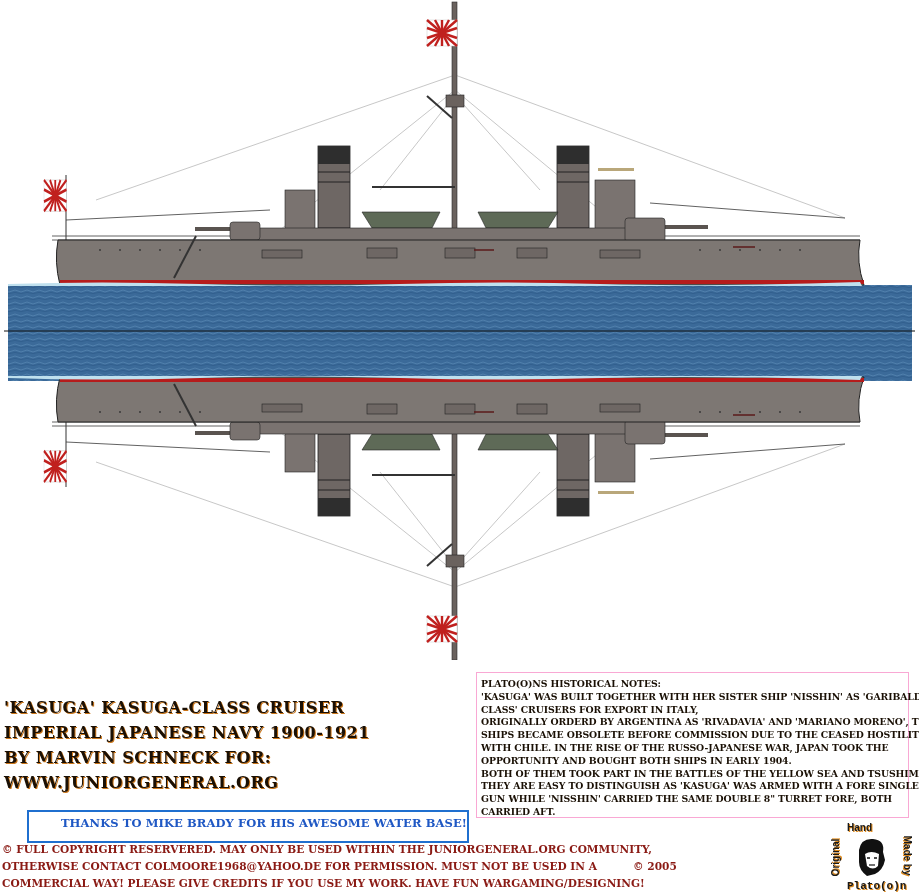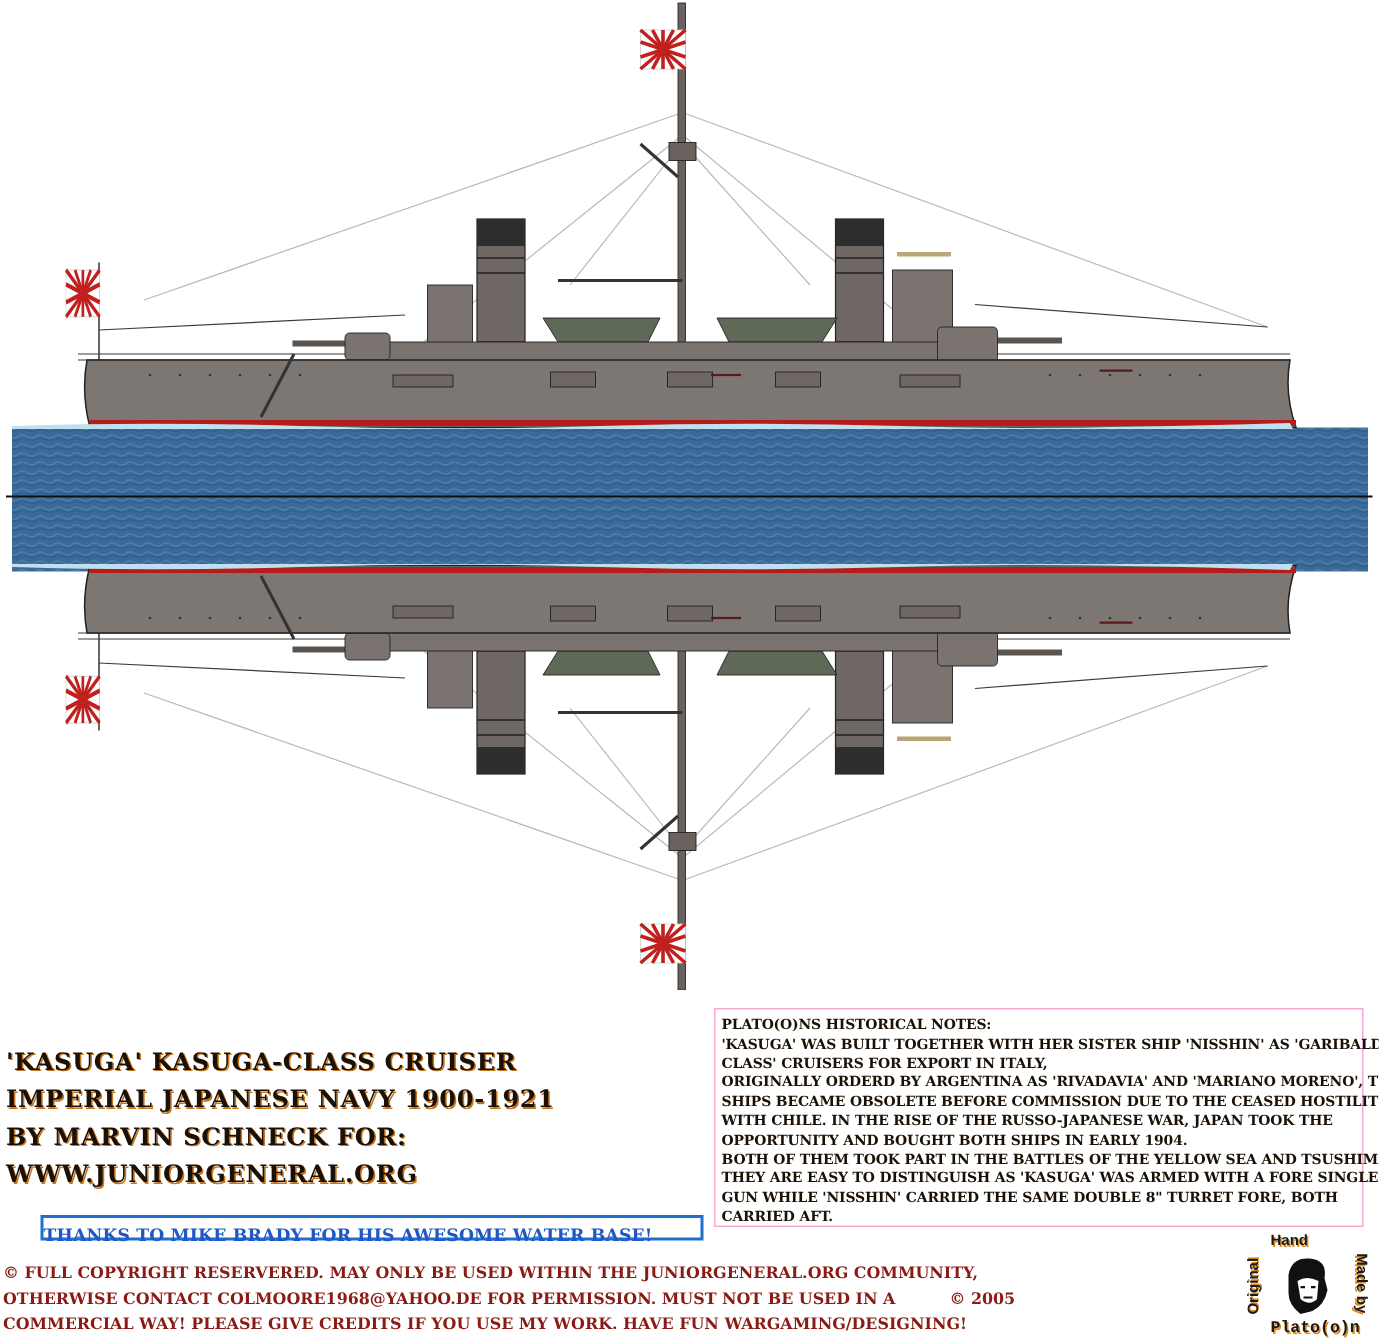--- a/index.html
+++ b/index.html
@@ -3,21 +3,21 @@
 <meta charset="utf-8">
 <style>
   html,body{margin:0;padding:0;background:#fff;}
   body{width:919px;height:894px;position:relative;overflow:hidden;font-family:"DejaVu Serif",serif;}
   .abs{position:absolute;}
   #ship-svg{position:absolute;left:0;top:0;width:919px;height:660px;}
   .title-block{left:4px;top:695px;width:460px;}
   .title-line{font-family:"DejaVu Serif",serif;font-weight:bold;font-size:16px;line-height:25px;color:#1a1005;letter-spacing:0.5px;text-transform:uppercase;white-space:nowrap;text-shadow:1px 1px 0 #c9751a;}
   .notes-box{left:476px;top:672px;width:433px;height:146px;border:1px solid #f9a8d4;padding:5px 4px;box-sizing:border-box;background:#fff;}
   .notes-line{font-family:"DejaVu Serif",serif;font-weight:bold;font-size:9.3px;line-height:12.8px;color:#1a1005;white-space:nowrap;text-transform:uppercase;letter-spacing:-0.1px;}
-  .thanks-box{left:27px;top:810px;width:442px;height:17px;border:2px solid #1f6fcf;box-sizing:border-box;text-align:left;}
+  .thanks-box{left:27px;top:810px;width:442px;height:33px;border:2px solid #1f6fcf;box-sizing:border-box;text-align:right;}
   .thanks-text{font-family:"DejaVu Serif",serif;font-weight:bold;font-size:11.5px;line-height:17px;color:#1f58c4;text-transform:uppercase;white-space:nowrap;letter-spacing:0.1px;}
   .copy-block{left:2px;top:841px;width:700px;}
   .copy-line{font-family:"DejaVu Serif",serif;font-weight:bold;font-size:10.6px;line-height:17px;color:#8a1a14;white-space:nowrap;text-transform:uppercase;}
   .copy-year{left:633px;top:858px;font-family:"DejaVu Serif",serif;font-weight:bold;font-size:10.6px;line-height:17px;color:#8a1a14;}
   .logo{left:825px;top:822px;width:94px;height:72px;}
   .logo-top{left:22px;top:0;font-family:"Liberation Sans",sans-serif;font-weight:bold;font-size:10px;color:#1a1a1a;text-shadow:1px 1px 0 #e08a1a;}
   .logo-bottom{left:22px;top:58px;font-family:Liberation Mono, monospace;font-weight:bold;font-size:11px;color:#1a1a1a;text-shadow:1px 1px 0 #e08a1a;}
   .logo-left{left:-8px;top:30px;transform:rotate(-90deg);font-family:"Liberation Sans",sans-serif;font-weight:bold;font-size:10px;color:#1a1a1a;text-shadow:1px 1px 0 #e08a1a;}
   .logo-right{left:62px;top:28px;transform:rotate(90deg);font-family:"Liberation Sans",sans-serif;font-weight:bold;font-size:10px;color:#1a1a1a;text-shadow:1px 1px 0 #e08a1a;white-space:nowrap;}
   .logo-face{left:30px;top:14px;width:32px;height:42px;}

